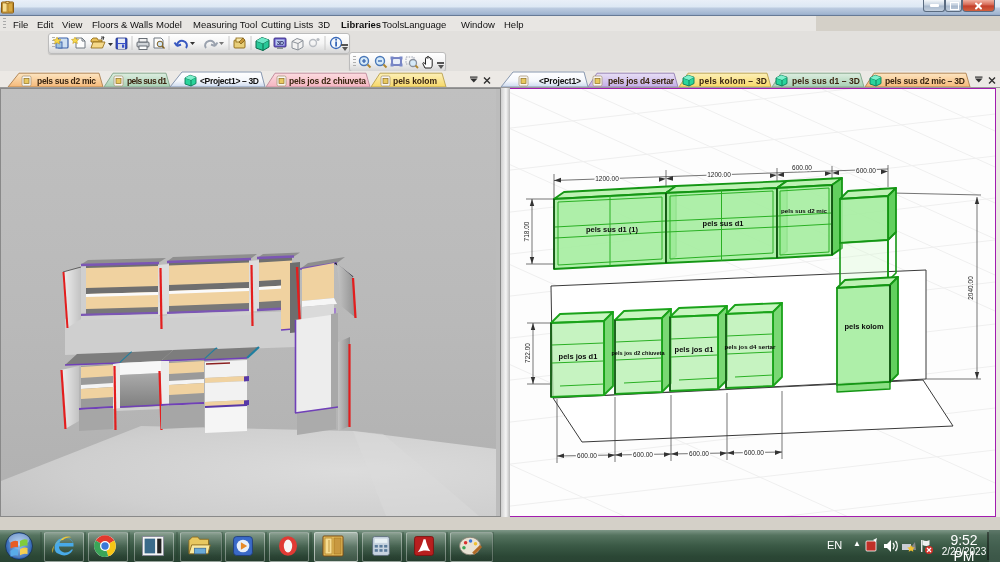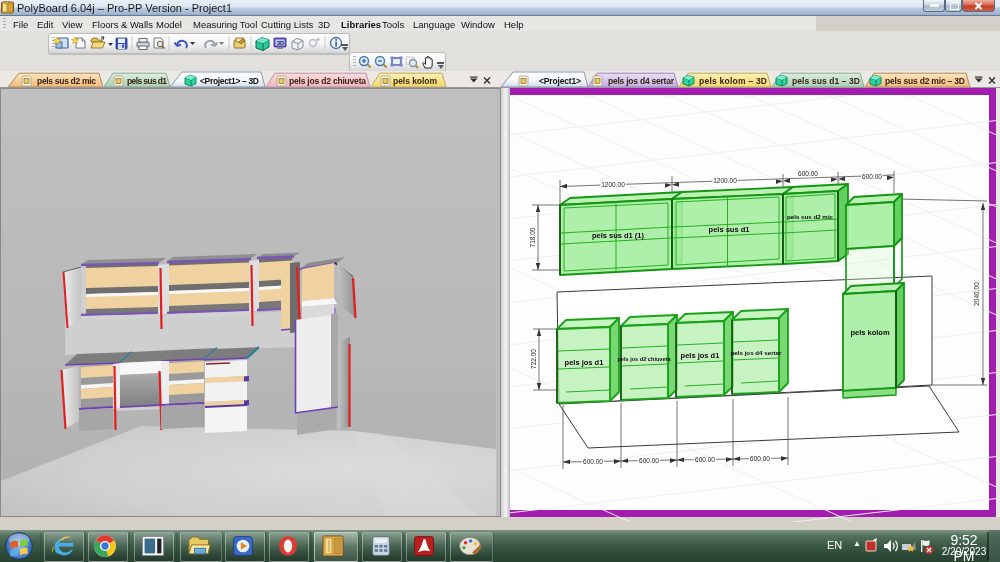--- a/index.html
+++ b/index.html
@@ -26,21 +26,21 @@
     background:linear-gradient(to bottom,#ffffff 0%,#f4f4f4 50%,#e2e2e2 80%,#d6d6d6 100%);
     box-shadow:0 1px 1px rgba(0,0,0,0.15);}
   #tbar1{left:48px;top:2px;width:300px;height:19px;}
   #tbar2{left:349px;top:21px;width:95px;height:18px;}
   .tgrip{position:absolute;left:3px;top:3px;width:3px;height:12px;background:repeating-linear-gradient(to bottom,#b0b0b0 0 1px,transparent 1px 3px);}
   
   #panelzone{position:absolute;left:0;top:71px;width:1000px;height:446px;background:#ece9e5;}
   .tabstrip{position:absolute;top:0;height:17px;width:100%;}
   .tabline{position:absolute;left:0;top:16px;width:100%;height:1px;background:#9a9a9a;}
   #lpanel{position:absolute;left:0px;top:17px;width:501px;height:429px;background:#bcbcbc;border:1px solid #898989;box-sizing:border-box;}
-  #rpanel{position:absolute;left:501px;top:17px;width:495px;height:429px;background:#fdfdfd;border:7px solid #a21caf;box-sizing:border-box;}
+  #rpanel{position:absolute;left:501px;top:17px;width:495px;height:429px;background:#fdfdfd;border:1px solid #a21caf;box-sizing:border-box;}
   #vsplit{position:absolute;left:501px;top:17px;width:9px;height:429px;background:linear-gradient(to right,#cfcfcf,#f5f5f5 55%,#b9b9b9);z-index:5;}
   
   #statusbar{position:absolute;left:0;top:517px;width:1000px;height:13px;background:#f1efed;border-top:1px solid #cfcfcf;font-size:11px;color:#111;}
   
   #taskbar{position:absolute;left:0;top:530px;width:1000px;height:44px;
     background:linear-gradient(to bottom,#7e9787 0%,#55735f 12%,#3b5a46 35%,#2b4735 60%,#274031 82%,#365041 100%);}
   .tkframe{position:absolute;top:2px;width:38px;height:28px;border:1px solid rgba(255,255,255,0.35);border-radius:2px;
     background:linear-gradient(to bottom,rgba(255,255,255,0.25),rgba(255,255,255,0.06) 50%,rgba(0,0,0,0.12));}
   .tkframe.active{background:linear-gradient(to bottom,rgba(255,255,255,0.45),rgba(255,255,255,0.18) 50%,rgba(255,255,255,0.10));border-color:rgba(255,255,255,0.55);}
   .tray{position:absolute;color:#fff;font-size:11px;}
@@ -49,21 +49,20 @@
 <body>
 <div id="app">
 
   <div id="titlebar">
     <svg class="ticon" viewBox="0 0 13 13">
       <rect x="0.5" y="1" width="12" height="11" rx="1" fill="#e8c060" stroke="#8a5a10" stroke-width="1"></rect>
       <rect x="1.5" y="2" width="4.5" height="9" fill="#f6dc90" stroke="#a87820" stroke-width="0.7"></rect>
       <rect x="7" y="2" width="4.5" height="9" fill="#d8a840" stroke="#a87820" stroke-width="0.7"></rect>
       <rect x="5" y="0.5" width="3" height="2" fill="#f0d080" stroke="#8a5a10" stroke-width="0.6"></rect>
     </svg>
-    <div class="ttext">PolyBoard 6.04j – Pro-PP Version - Project1</div>
     <div class="capbtn" id="btnmin">
         <div class="capglyph" style="left:6px;top:4px;width:9px;height:3px;background:#fff;border-radius:1px;"></div>
       </div>
     <div class="capbtn" id="btnmax">
         <div class="capglyph" style="left:4px;top:2px;width:7px;height:6px;border:1.5px solid #fff;background:transparent;"></div>
       </div>
     <div class="capbtn" id="btncls">
     <div style="position:absolute;left:11px;top:4.5px;width:9px;height:2px;background:#fff;transform:rotate(45deg);border-radius:1px;"></div>
     <div style="position:absolute;left:11px;top:4.5px;width:9px;height:2px;background:#fff;transform:rotate(-45deg);border-radius:1px;"></div>
   </div>
@@ -74,21 +73,21 @@
     <span style="left:13px;">File</span>
     <span style="left:37px;">Edit</span>
     <span style="left:62px;">View</span>
     <span style="left:92px;">Floors &amp; Walls</span>
     <span style="left:156px;">Model</span>
     <span style="left:193px;">Measuring Tool</span>
     <span style="left:261px;">Cutting Lists</span>
     <span style="left:318px;">3D</span>
     <span style="left:341px;font-weight:bold;">Libraries</span>
     <span style="left:382px;">Tools</span>
-    <span style="left:413px;">Language</span>
+    <span style="left:404px;">Language</span>
     <span style="left:461px;">Window</span>
     <span style="left:504px;">Help</span>
   </div>
 
   <div id="toolzone">
     <div class="tbar" id="tbar1">
       <div class="tgrip"></div>
       <svg width="298" height="17" viewBox="0 0 298 17" style="position:absolute;left:0;top:1px;">
 
         <rect x="9" y="3" width="10" height="10" rx="1" fill="#cfe0f2" stroke="#3a60a8" stroke-width="1.2"></rect>

